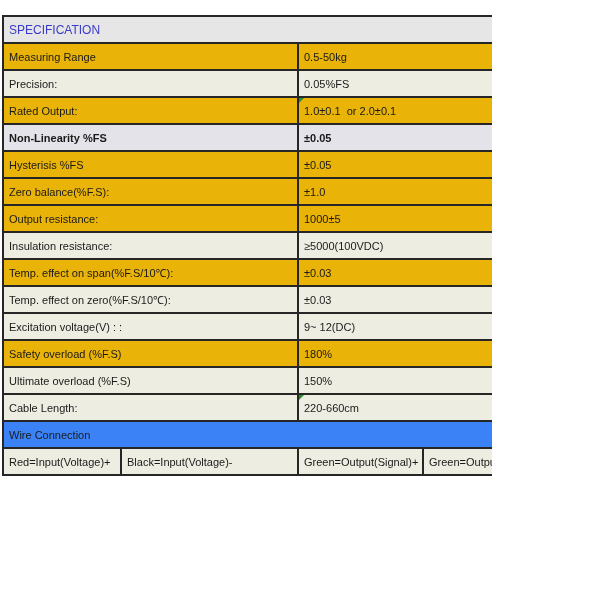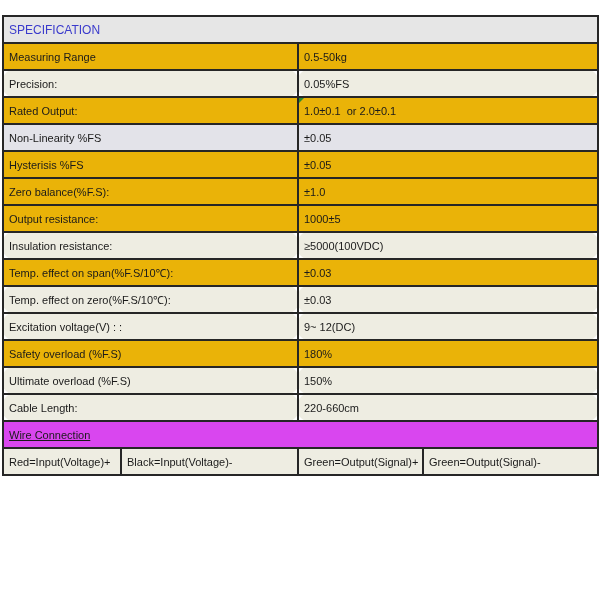--- a/index.html
+++ b/index.html
@@ -5,21 +5,21 @@
   html, body {
     margin: 0;
     padding: 0;
     background: #ffffff;
     width: 600px;
     height: 600px;
     font-family: "Liberation Sans", sans-serif;
   }
   .page {
     position: relative;
-    width: 600px;
+    width: 492px;
     height: 600px;
     background: #ffffff;
     overflow: hidden;
   }
   table.spec {
     position: absolute;
     left: 2px;
     top: 15px;
     width: 595px;
     border-collapse: collapse;
@@ -35,23 +35,23 @@
     white-space: pre;
     overflow: hidden;
     position: relative;
   }
   tr.header-row td {
     background: var(--header-bg, #e6e6e6);
     color: var(--header-text, #3a3acc);
     font-size: 12px;
   }
   tr.bg-white td { background: #eab308; }
-  tr.bg-beige td { background: var(--beige, #eeede2); border-radius: 10px; }
-  tr.bg-gray td  { background: var(--gray, #e3e3e9); }
-  tr.wire-title-row td { background: #d946ef; text-decoration: underline; }
+  tr.bg-beige td { background: var(--beige, #eeede2); }
+  tr.bg-gray td  { background: var(--gray, #e3e3e9); font-weight: bold; }
+  tr.wire-title-row td { background: #3b82f6; }
   tr.wire-cells-row td { background: var(--beige, #eeede2); }
   .green-marker {
     position: absolute;
     top: 0;
     left: 0;
     width: 0;
     height: 0;
     border-top: 5px solid var(--marker, #2e8b2e);
     border-right: 5px solid transparent;
   }

